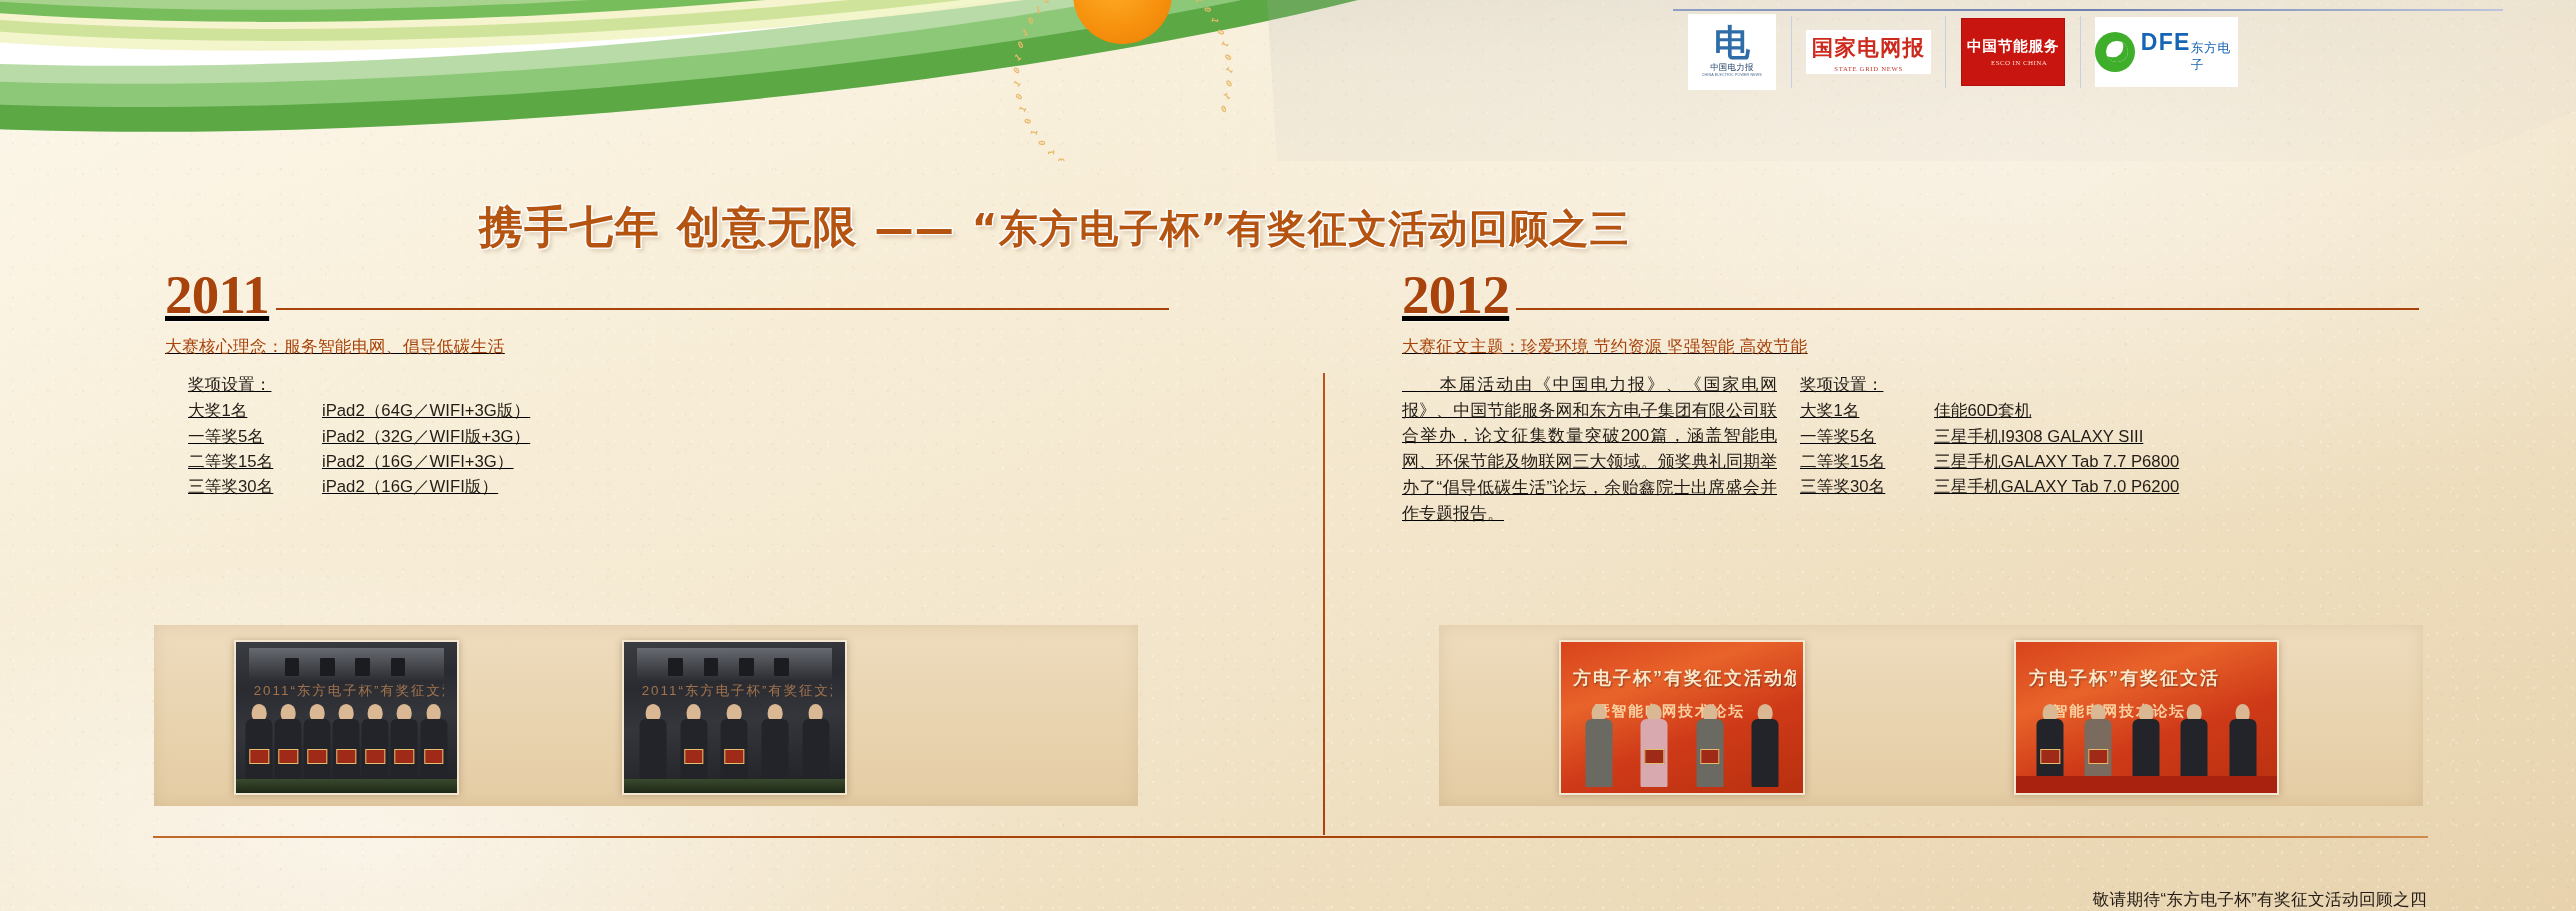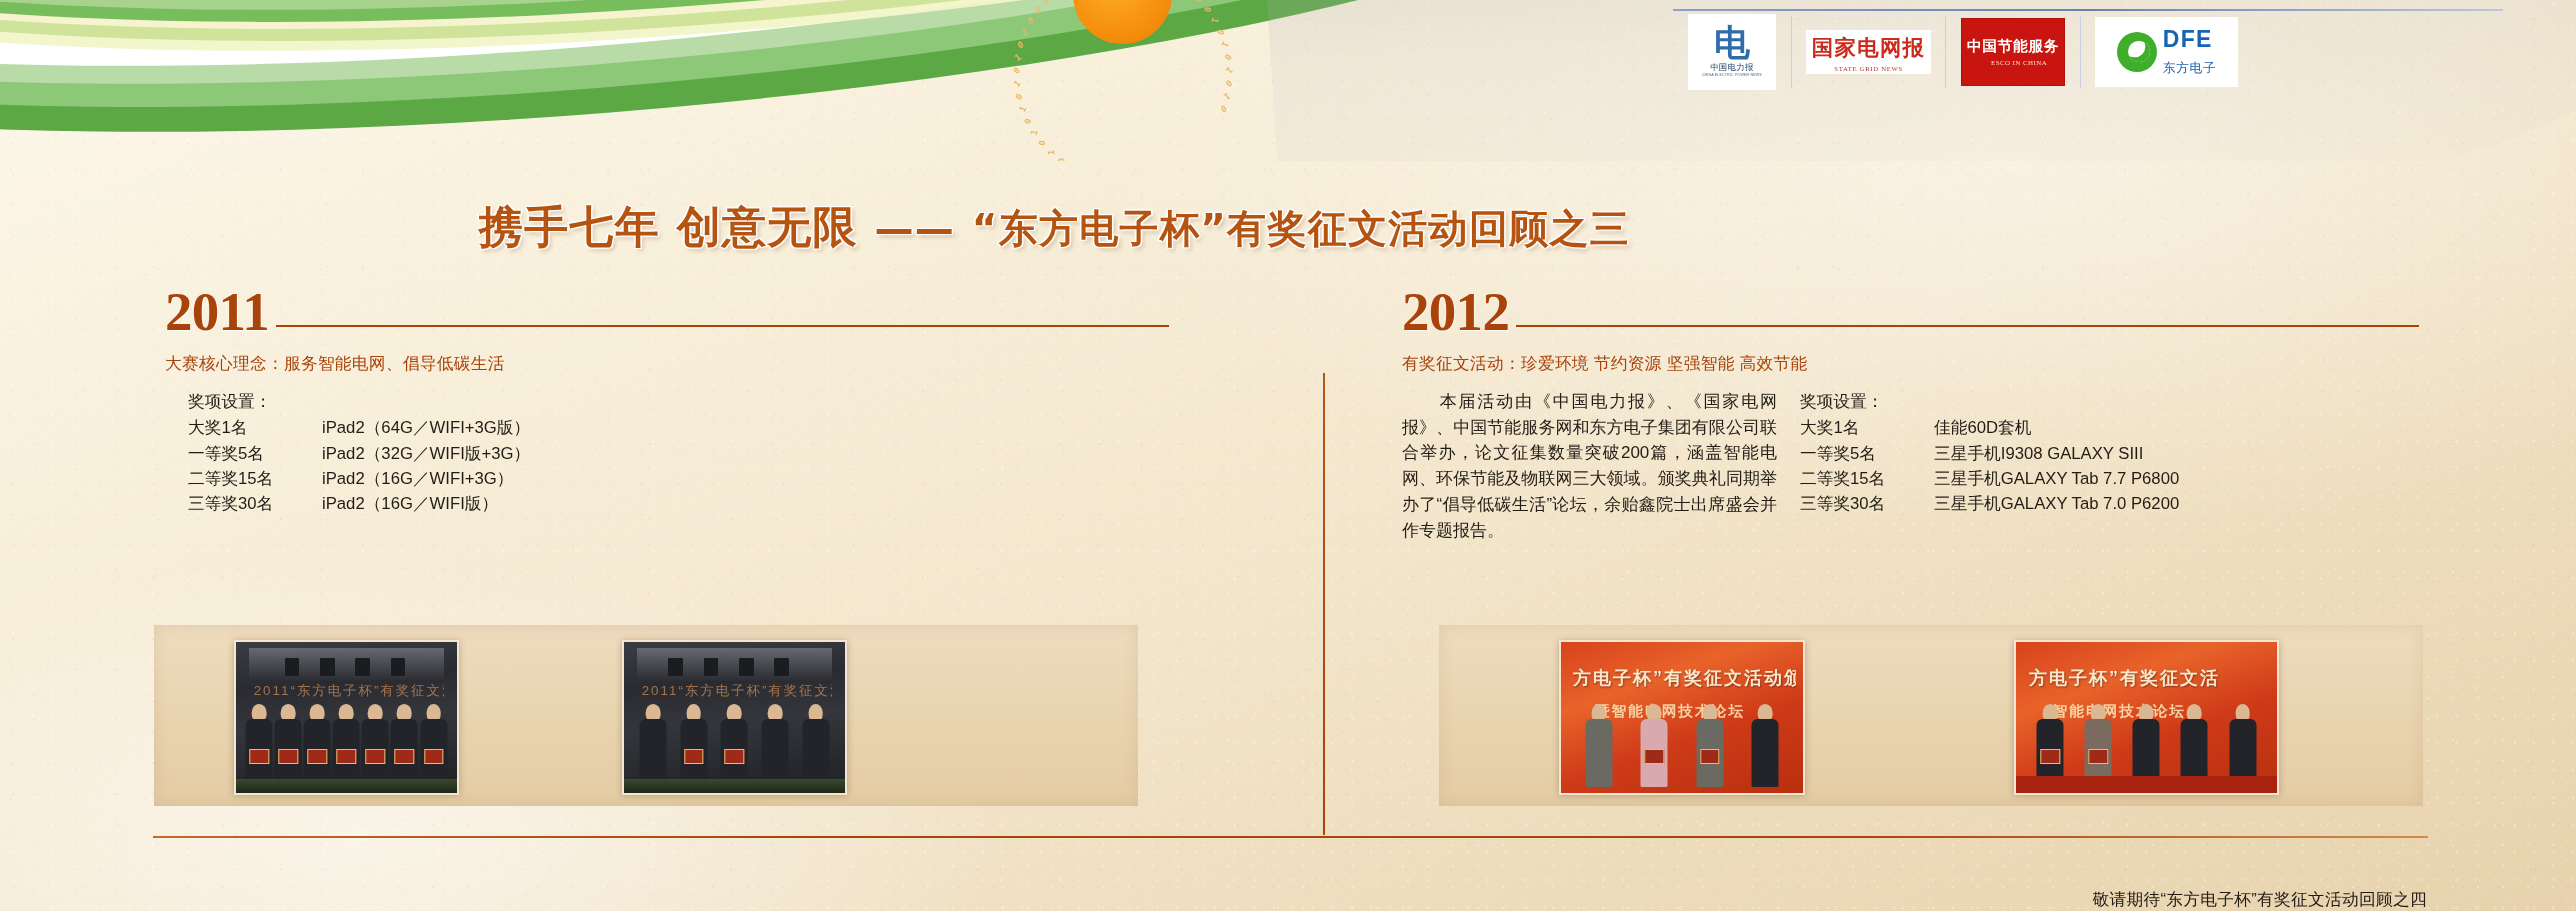--- a/index.html
+++ b/index.html
@@ -69,33 +69,33 @@
   .lg2 .cn{font-size:21.4px;color:#cc2a1c;font-family:"DejaVu Serif",serif;font-weight:bold;letter-spacing:1.3px;}
   .lg2 .en{font-size:6.7px;color:#c0362a;letter-spacing:0.7px;margin-top:2.7px;font-family:"Liberation Serif",serif;}
   .lg3{background:#c8150f;width:102px;height:66px;border:1.3px solid #b01009;
        display:flex;flex-direction:column;align-items:center;justify-content:center;}
   .lg3 .cn{font-size:14.7px;color:#fff;font-weight:bold;letter-spacing:0.7px;}
   .lg3 .en{font-size:7px;color:#ffd9c8;letter-spacing:0.4px;margin-top:3.3px;font-family:"Liberation Serif",serif;padding-left:12px;}
   .lg4{width:143px;height:70px;flex-direction:row;gap:5.4px;}
   .lg4 .ccircle{width:40px;height:40px;border-radius:50%;background:#3fae2a;position:relative;flex:none;}
   .lg4 .ccircle:after{content:"";position:absolute;left:10.7px;top:8.7px;width:21.4px;height:21.4px;border-radius:50%;
     background:#fff;box-shadow:inset -4.7px -4.7px 0 0 #3fae2a;}
-  .lg4 .txt{display:flex;flex-direction:column;align-items:flex-start;}
+  .lg4 .txt{display:flex;flex-direction:row;align-items:flex-start;}
   .lg4 .dfe{font-size:23px;color:#1664b4;font-weight:bold;letter-spacing:1.3px;line-height:1;}
   .lg4 .cn{font-size:12.7px;color:#1664b4;letter-spacing:0.7px;margin-top:9px;}
   
   #title{
     position:absolute;left:0;top:198px;width:2109px;text-align:center;
     font-size:44px;font-weight:bold;color:#b55410;letter-spacing:1.3px;white-space:nowrap;
     text-shadow:0 0 4.7px #fff,1.3px 1.3px 0 #fff,-1.3px 1.3px 0 #fff,1.3px -1.3px 0 #fff,-1.3px -1.3px 0 #fff,2.7px 3.3px 4.7px rgba(120,70,20,.28);
     font-family:"DejaVu Sans","Liberation Sans",sans-serif;
   }
   #title .sub{font-weight:bold;font-size:39px;}
   
-  .col{position:absolute;top:287px;}
+  .col{position:absolute;top:270px;text-decoration:underline;}
   #col2011{left:165px;width:1004px;}
   #col2012{left:1402px;width:1017px;}
   .yearrow{display:flex;align-items:flex-end;}
   .year{font-family:"Liberation Serif","DejaVu Serif",serif;font-weight:bold;font-size:55px;
         color:#a8430b;line-height:.92;letter-spacing:-0.7px;
         text-shadow:0.7px 0.7px 0 rgba(255,255,255,.8);}
   .yearline{flex:1;height:2px;background:#a8430b;margin:0 0 10.7px 6.7px;}
   .slogan{margin-top:14.7px;font-size:16.7px;color:#a8430b;letter-spacing:0.3px;font-weight:normal;}
   .body2{display:flex;margin-top:13.4px;}
   .para{font-size:17px;line-height:1.52;color:#221c16;text-align:justify;text-justify:inter-ideograph;}
@@ -267,21 +267,21 @@
         </div>
       </div>
     </div>
   </div>
 
   <div class="col" id="col2012">
     <div class="yearrow">
       <div class="year">2012</div>
       <div class="yearline"></div>
     </div>
-    <div class="slogan">有奖征文活动：珍爱环境 节约资源 坚强智能 高效节能</div>
+    <div class="slogan">大赛征文主题：珍爱环境 节约资源 坚强智能 高效节能</div>
     <div class="body2">
       <div class="para">　　本届活动由《中国电力报》、《国家电网报》、中国节能服务网和东方电子集团有限公司联合举办，论文征集数量突破200篇，涵盖智能电网、环保节能及物联网三大领域。颁奖典礼同期举办了“倡导低碳生活”论坛，余贻鑫院士出席盛会并作专题报告。</div>
       <div class="prizes">
         <div class="hdr">奖项设置：</div>
         <div class="prow">
           <span class="pname">大奖1名</span>
           <span class="pval">佳能60D套机</span>
         </div>
         <div class="prow">
           <span class="pname">一等奖5名</span>

